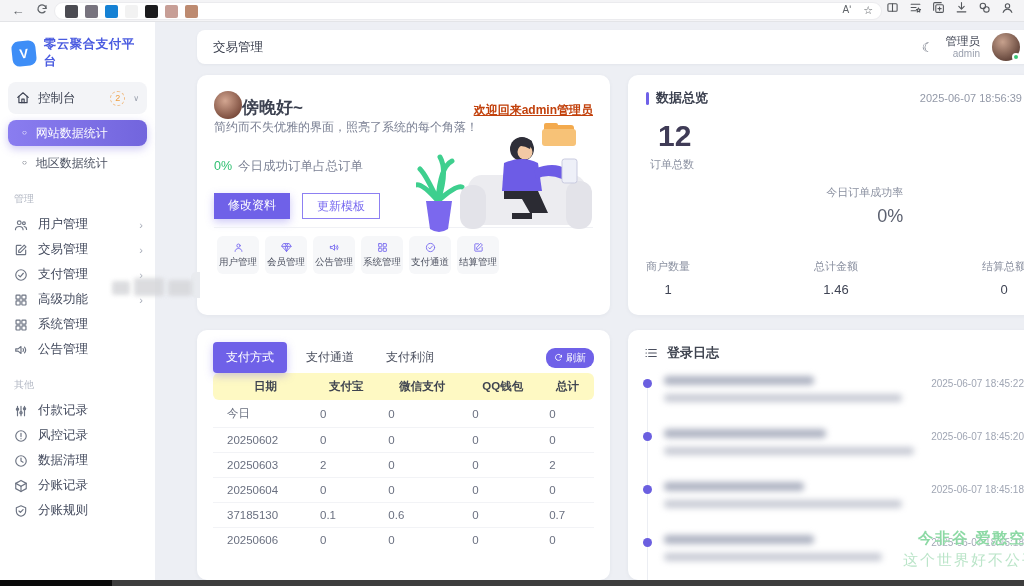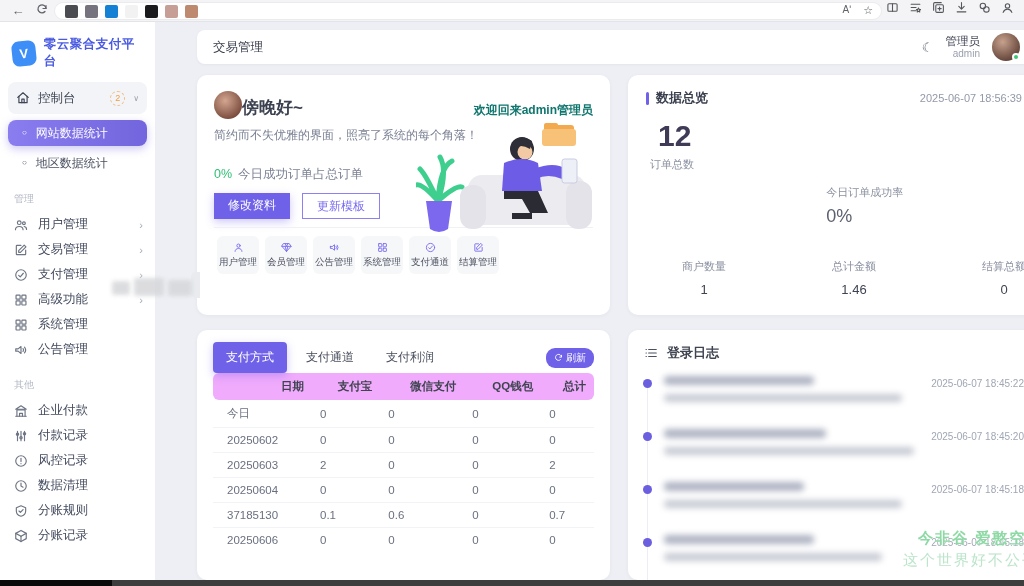--- a/index.html
+++ b/index.html
@@ -52,59 +52,59 @@
   .card { position:absolute; background:#fff; border-radius:10px; box-shadow:0 1px 4px rgba(40,50,80,.05); z-index:4; }
   .greet-card { left:197px; top:75px; width:413px; height:240px; padding:16px 17px; }
   .ov-card    { left:628px; top:75px; width:412px; height:240px; padding:14px 18px; }
   .pay-card   { left:197px; top:330px; width:413px; height:250px; padding:12px 16px; }
   .log-card   { left:628px; top:330px; width:412px; height:250px; padding:14px 16px; }
 
   
   .greet-head { display:flex; align-items:flex-end; gap:0; }
   .g-avatar { width:28px; height:28px; border-radius:50%; background:radial-gradient(circle at 40% 35%, #d3a691, #7a4b3c 75%, #3a2418); }
   .g-title { font-size:17px; font-weight:bold; color:#3c4150; }
-  .g-welcome { margin-left:auto; font-size:12px; color:#0f766e; font-weight:bold; }
-  .g-sub { margin-top:8px; font-size:12px; color:#7b8194; }
+  .g-welcome { margin-left:auto; font-size:12px; color:#c2410c; font-weight:bold;text-decoration:underline; }
+  .g-sub { font-size:12px; color:#7b8194; }
   .g-pct-row { margin-top:22px; font-size:12.5px; color:#7b8194; }
   .g-pct { color:#2fbf71; margin-right:6px; }
   .g-btns { position:absolute; left:17px; top:118px; display:flex; gap:12px; }
   .btn { font-size:12px; border-radius:0; padding:6px 14px; line-height:1; }
   .btn-primary { background:#6f61e8; color:#fff; box-shadow:0 3px 8px rgba(111,97,232,.35); }
   .btn-ghost { background:#fff; color:#7a6cf0; border:1px solid #8d80f2; }
   .g-divider { position:absolute; left:17px; right:17px; top:152px; height:1px; background:#f0f1f5; }
   .g-tiles { position:absolute; left:20px; top:161px; display:flex; gap:6px; }
   .tile { width:42px; height:38px; background:#f6f7f9; border-radius:6px; display:flex; flex-direction:column; align-items:center; justify-content:center; gap:3px; }
   .tile .ic { color:#7a6cf0; } .tile .ic svg { width:11px; height:11px; }
   .tile .lb { font-size:9.5px; color:#4a4f5e; white-space:nowrap; }
   .illus { position:absolute; right:6px; top:48px; }
 
   
   .ov-head { display:flex; align-items:center; }
   .ov-bar { width:3px; height:13px; background:#6f61e8; border-radius:2px; margin-right:7px; }
   .ov-title { font-size:13px; font-weight:bold; color:#3a3f4e; }
   .ov-date { margin-left:auto; font-size:11px; color:#9399a8; }
   .ov-big { position:absolute; left:30px; top:44px; font-size:30px; font-weight:bold; color:#3f3b56; }
   .ov-big-lb { position:absolute; left:22px; top:82px; font-size:11px; color:#8a90a0; }
-  .ov-rate { position:absolute; left:50%; top:110px; transform:translateX(-10%); text-align:left; }
+  .ov-rate { position:absolute; left:50%; top:110px; transform:translateX(-10%); text-align:right; }
   .ov-rate .lb { font-size:11px; color:#8a90a0; }
   .ov-rate .v { margin-top:6px; font-size:18px; color:#5c6170; }
   .ov-stats { position:absolute; left:18px; right:14px; bottom:18px; display:flex; justify-content:space-between; }
-  .stat { text-align:center;margin-left:36px; }
+  .stat { text-align:center; }
   .stat .lb { font-size:11px; color:#8a90a0; }
   .stat .v { margin-top:8px; font-size:13px; color:#3f4454; }
 
   
   .tabs { display:flex; align-items:center; gap:6px; }
   .tab { font-size:12px; color:#4a4f5e; padding:7px 13px; border-radius:4px; }
   .tab.active { background:#6f61e8; color:#fff; box-shadow:0 3px 8px rgba(111,97,232,.35); }
   .refresh-btn { margin-left:auto; background:#6f61e8; color:#fff; font-size:10px; border-radius:9px; padding:3px 8px; display:flex; align-items:center; gap:3px; }
   .refresh-btn svg { width:9px; height:9px; stroke:#fff; fill:none; stroke-width:2.4; }
   .pay-title { text-align:center; font-size:13px; color:#3f4450; margin:11px 0 9px 0; }
   table.pay { width:100%; border-collapse:collapse; }
-  table.pay th { background:#f0abfc; font-size:11.5px; color:#3f4450; font-weight:bold; text-align:right; padding:6px 8px; }
+  table.pay th { background:#fef9c3; font-size:11.5px; color:#3f4450; font-weight:bold; text-align:center; padding:6px 8px; }
   table.pay th:first-child { border-radius:6px 0 0 6px; padding-left:14px; }
   table.pay th:last-child { border-radius:0 6px 6px 0; }
   table.pay td { font-size:11.5px; color:#6a7080; padding:6px 8px; border-bottom:1px solid #f2f3f6; }
   table.pay td:first-child { padding-left:14px;margin-top:16px; }
   table.pay tr:last-child td { border-bottom:none; }
 
   
   .log-head { display:flex; align-items:center; gap:9px; font-size:13px; color:#3f4450; font-weight:bold; }
   .log-head .ic { color:#4a4f5e; }
   .log-list { position:absolute; left:16px; right:65px; top:44px; }
@@ -291,32 +291,20 @@
             <path d="M18 7a8 8 0 0 1 0 10"></path>
           </svg>
         </span>
         <span>公告管理</span>
         <span class="grow"></span>
       </div>
       <div class="sec-label">其他</div>
       <div class="menu-item">
         <span class="ic">
           <svg viewBox="0 0 24 24">
-            <path d="M3 21h18"></path>
-            <path d="M5 21V10h14v11"></path>
-            <path d="M12 3l9 6H3z"></path>
-            <path d="M9.5 21v-5h5v5"></path>
-          </svg>
-        </span>
-        <span>企业付款</span>
-        <span class="grow"></span>
-      </div>
-      <div class="menu-item">
-        <span class="ic">
-          <svg viewBox="0 0 24 24">
             <path d="M6 4v16M12 4v16M18 4v16"></path>
             <circle cx="6" cy="9" r="2"></circle>
             <circle cx="12" cy="15" r="2"></circle>
             <circle cx="18" cy="8" r="2"></circle>
           </svg>
         </span>
         <span>付款记录</span>
         <span class="grow"></span>
       </div>
       <div class="menu-item">
@@ -336,36 +324,36 @@
             <circle cx="12" cy="12" r="9"></circle>
             <path d="M12 7v5l3.5 2"></path>
           </svg>
         </span>
         <span>数据清理</span>
         <span class="grow"></span>
       </div>
       <div class="menu-item">
         <span class="ic">
           <svg viewBox="0 0 24 24">
-            <path d="M12 3l8 3.5V12c0 5-3.5 7.8-8 9-4.5-1.2-8-4-8-9V6.5z"></path>
-            <path d="M8.5 12l2.5 2.5 4.5-5"></path>
-          </svg>
-        </span>
-        <span>分账规则</span>
-        <span class="grow"></span>
-      </div>
-      <div class="menu-item">
-        <span class="ic">
-          <svg viewBox="0 0 24 24">
             <path d="M12 2.5l9 5v9l-9 5-9-5v-9z"></path>
             <path d="M3 7.5l9 5 9-5"></path>
             <path d="M12 12.5v9"></path>
           </svg>
         </span>
         <span>分账记录</span>
+        <span class="grow"></span>
+      </div>
+      <div class="menu-item">
+        <span class="ic">
+          <svg viewBox="0 0 24 24">
+            <path d="M12 3l8 3.5V12c0 5-3.5 7.8-8 9-4.5-1.2-8-4-8-9V6.5z"></path>
+            <path d="M8.5 12l2.5 2.5 4.5-5"></path>
+          </svg>
+        </span>
+        <span>分账规则</span>
         <span class="grow"></span>
       </div>
     </div>
 </div>
 
 <div class="topcard">
   <div class="crumb">交易管理</div>
   <div class="right">
     <span class="moon">☾</span>
     <div class="uname">

